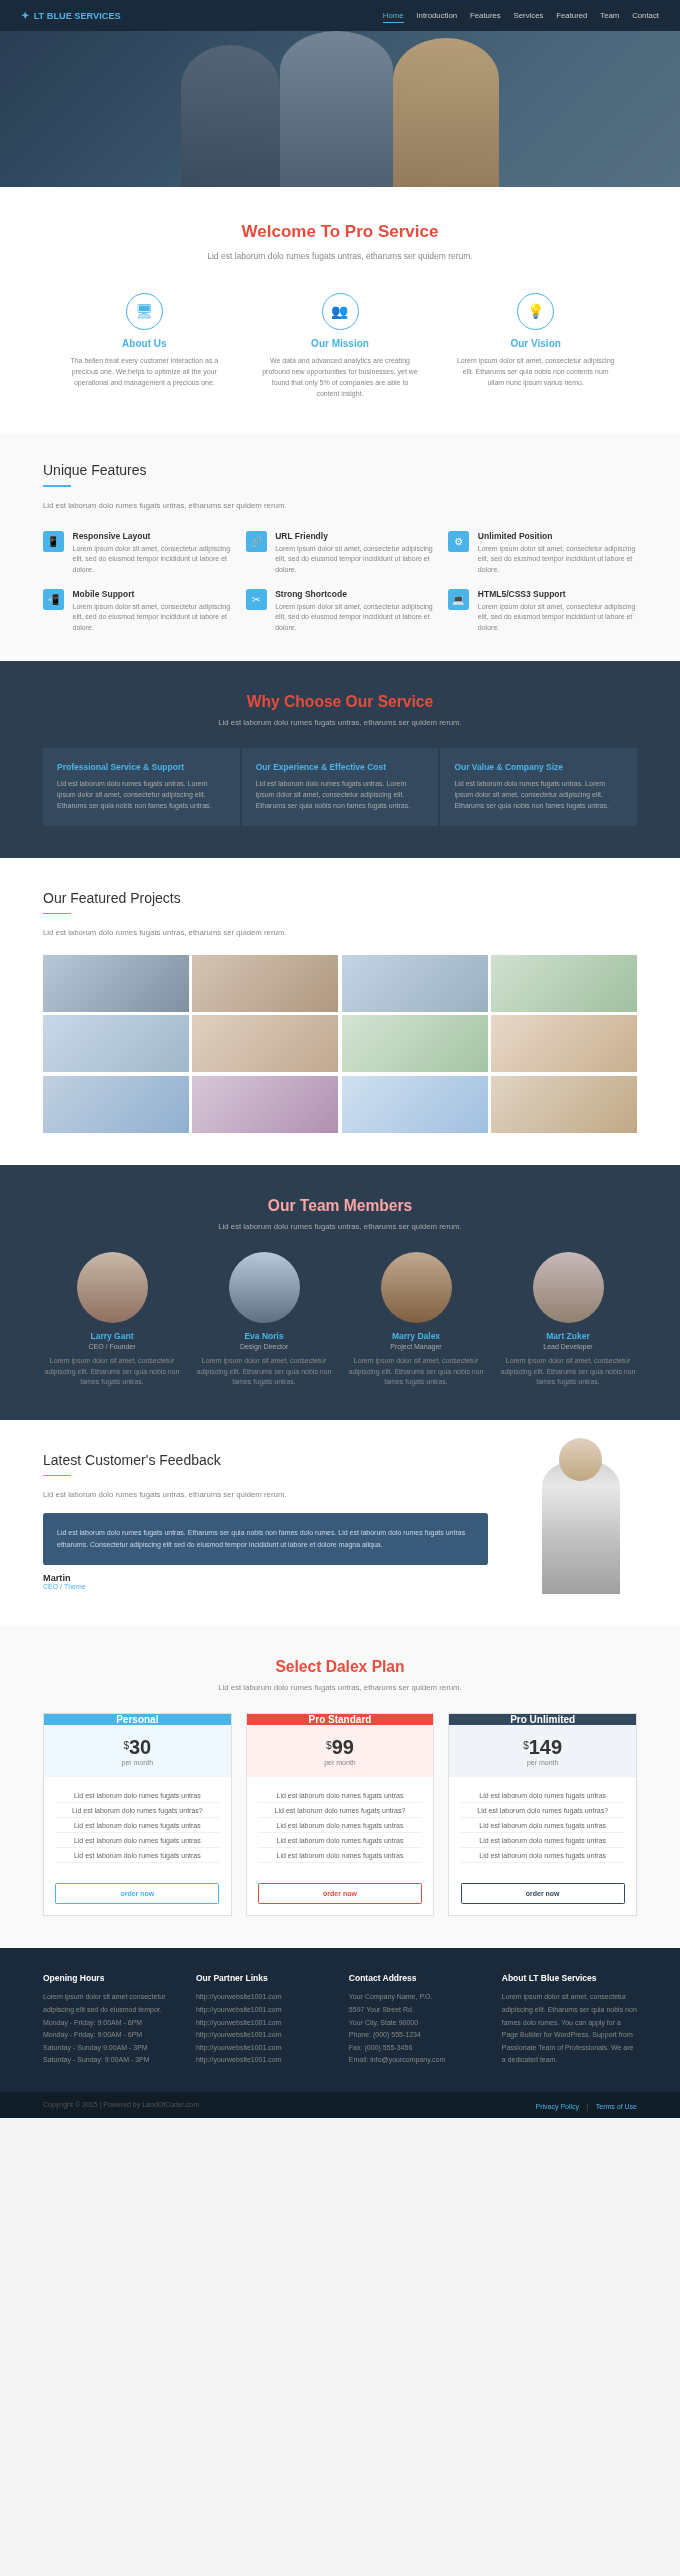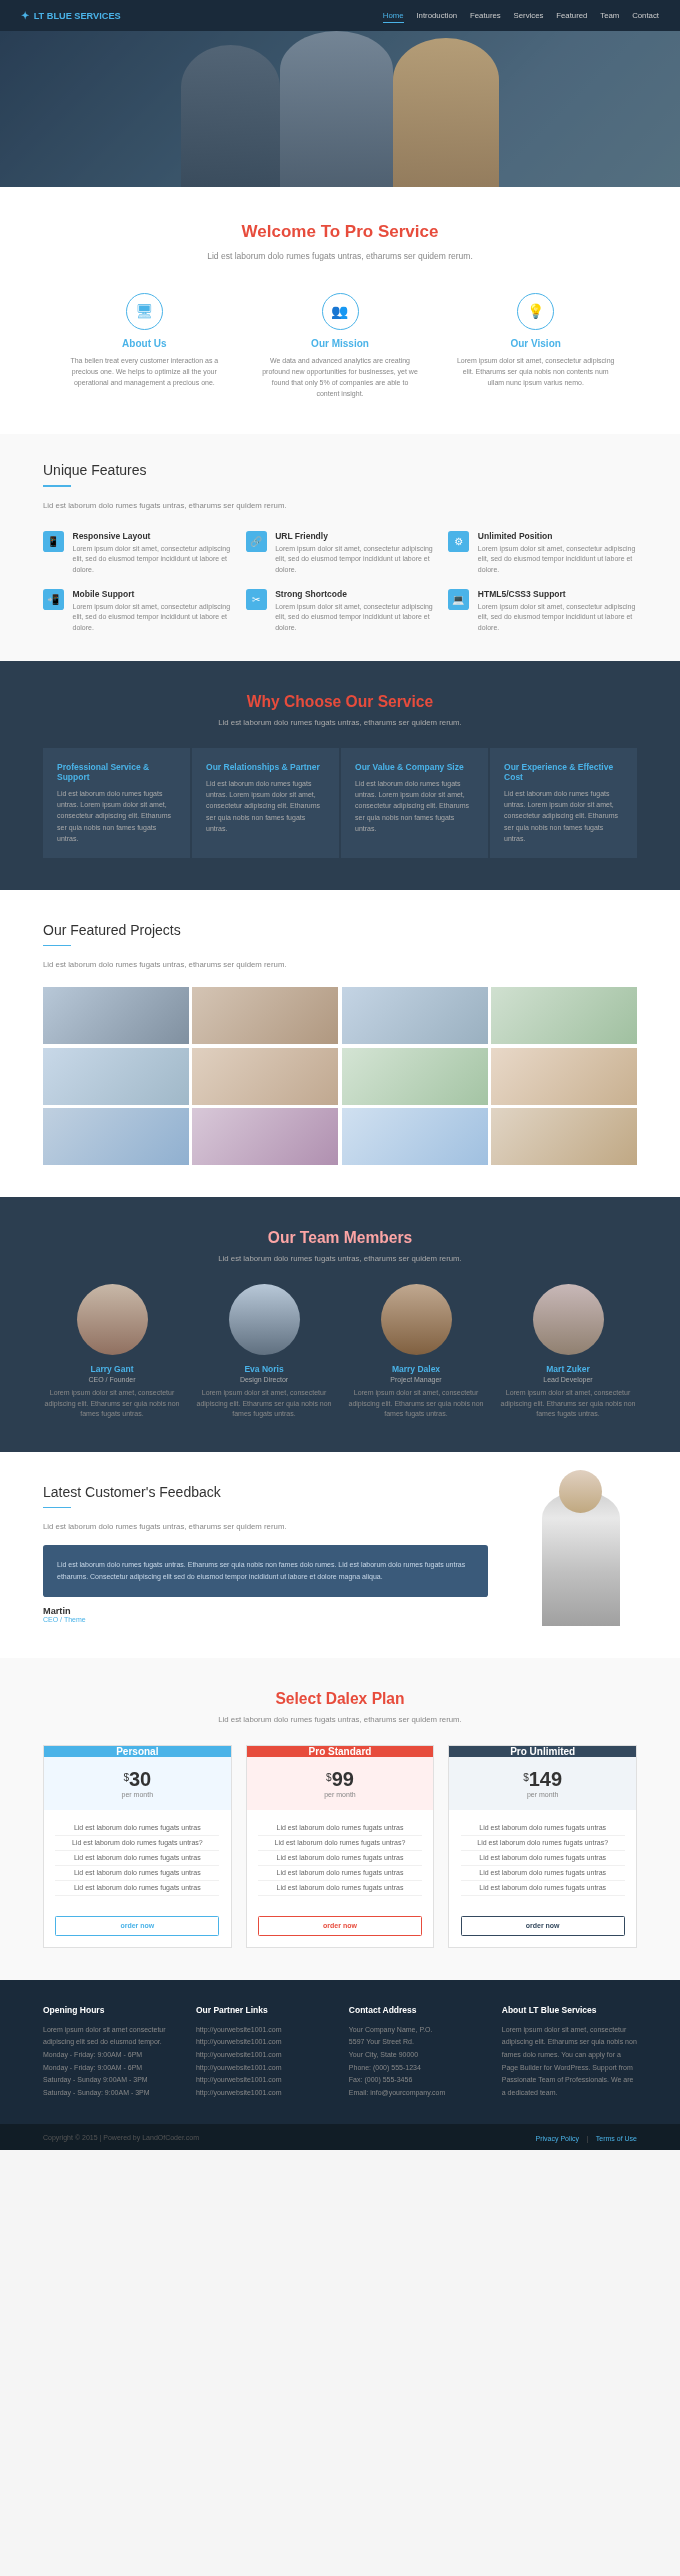--- a/index.html
+++ b/index.html
@@ -38,21 +38,21 @@
     .feature-item { display: flex; gap: 8.5px; align-items: flex-start; }
     .feature-icon { width: 21px; height: 21px; background: #4ab3e8; border-radius: 2.8px; display: flex; align-items: center; justify-content: center; color: #fff; font-size: 10px; flex-shrink: 0; }
     .feature-text h4 { font-size: 8.5px; color: #333; margin-bottom: 2.8px; font-weight: 600; }
     .feature-text p { font-size: 7px; color: #888; line-height: 1.5; }
 
     
     .section-why { background: #2c3e50; padding: 32px 43px; }
     .section-why h2 { font-size: 15.6px; color: #fff; text-align: center; margin-bottom: 7px; font-weight: 300; }
     .section-why h2 span { color: #e74c3c; font-weight: 600; }
     .section-why .subtitle { color: #aaa; font-size: 7.8px; text-align: center; margin-bottom: 21px; }
-    .why-grid { display: grid; grid-template-columns: 1fr 1fr 1fr 1fr; gap: 2.1px; }
+    .why-grid { display: grid; grid-template-columns: 1fr 1fr 1fr; gap: 2.1px; }
     .why-card { background: #34495e; padding: 14px; }
     .why-card h4 { font-size: 8.5px; color: #4ab3e8; margin-bottom: 5.7px; font-weight: 600; }
     .why-card p { font-size: 7px; color: #aaa; line-height: 1.6; }
 
     
     .section-projects { background: #fff; padding: 32px 43px; }
     .section-projects h2 { font-size: 14px; color: #333; margin-bottom: 5.7px; font-weight: 400; }
     .section-projects .subtitle { color: #888; font-size: 7.8px; margin-bottom: 17.7px; }
     .projects-grid { display: grid; grid-template-columns: repeat(4, 1fr); gap: 3.5px; }
     .project-thumb { height: 57px; background: #ccc; overflow: hidden; position: relative; }
@@ -239,29 +239,25 @@
   <h2>
     <span>Why Choose </span><span class="text-red">Our Service</span>
   </h2>
   <p class="subtitle">Lid est laborum dolo rumes fugats untras, etharums ser quidem rerum.</p>
   <div class="why-grid">
     <div class="why-card">
       <h4>Professional Service &amp; Support</h4>
       <p>Lid est laborum dolo rumes fugats untras. Lorem ipsum dolor sit amet, consectetur adipiscing elit. Etharums ser quia nobis non fames fugats untras.</p>
     </div>
     <div class="why-card">
-      <h4>Our Relationships &amp; Partner</h4>
+      <h4>Our Experience &amp; Effective Cost</h4>
       <p>Lid est laborum dolo rumes fugats untras. Lorem ipsum dolor sit amet, consectetur adipiscing elit. Etharums ser quia nobis non fames fugats untras.</p>
     </div>
     <div class="why-card">
       <h4>Our Value &amp; Company Size</h4>
-      <p>Lid est laborum dolo rumes fugats untras. Lorem ipsum dolor sit amet, consectetur adipiscing elit. Etharums ser quia nobis non fames fugats untras.</p>
-    </div>
-    <div class="why-card">
-      <h4>Our Experience &amp; Effective Cost</h4>
       <p>Lid est laborum dolo rumes fugats untras. Lorem ipsum dolor sit amet, consectetur adipiscing elit. Etharums ser quia nobis non fames fugats untras.</p>
     </div>
   </div>
 </section>
 
 <section class="section-projects">
   <h2>Our Featured Projects</h2>
   <div class="divider"></div>
   <p class="subtitle">Lid est laborum dolo rumes fugats untras, etharums ser quidem rerum.</p>
   <div class="projects-grid">

